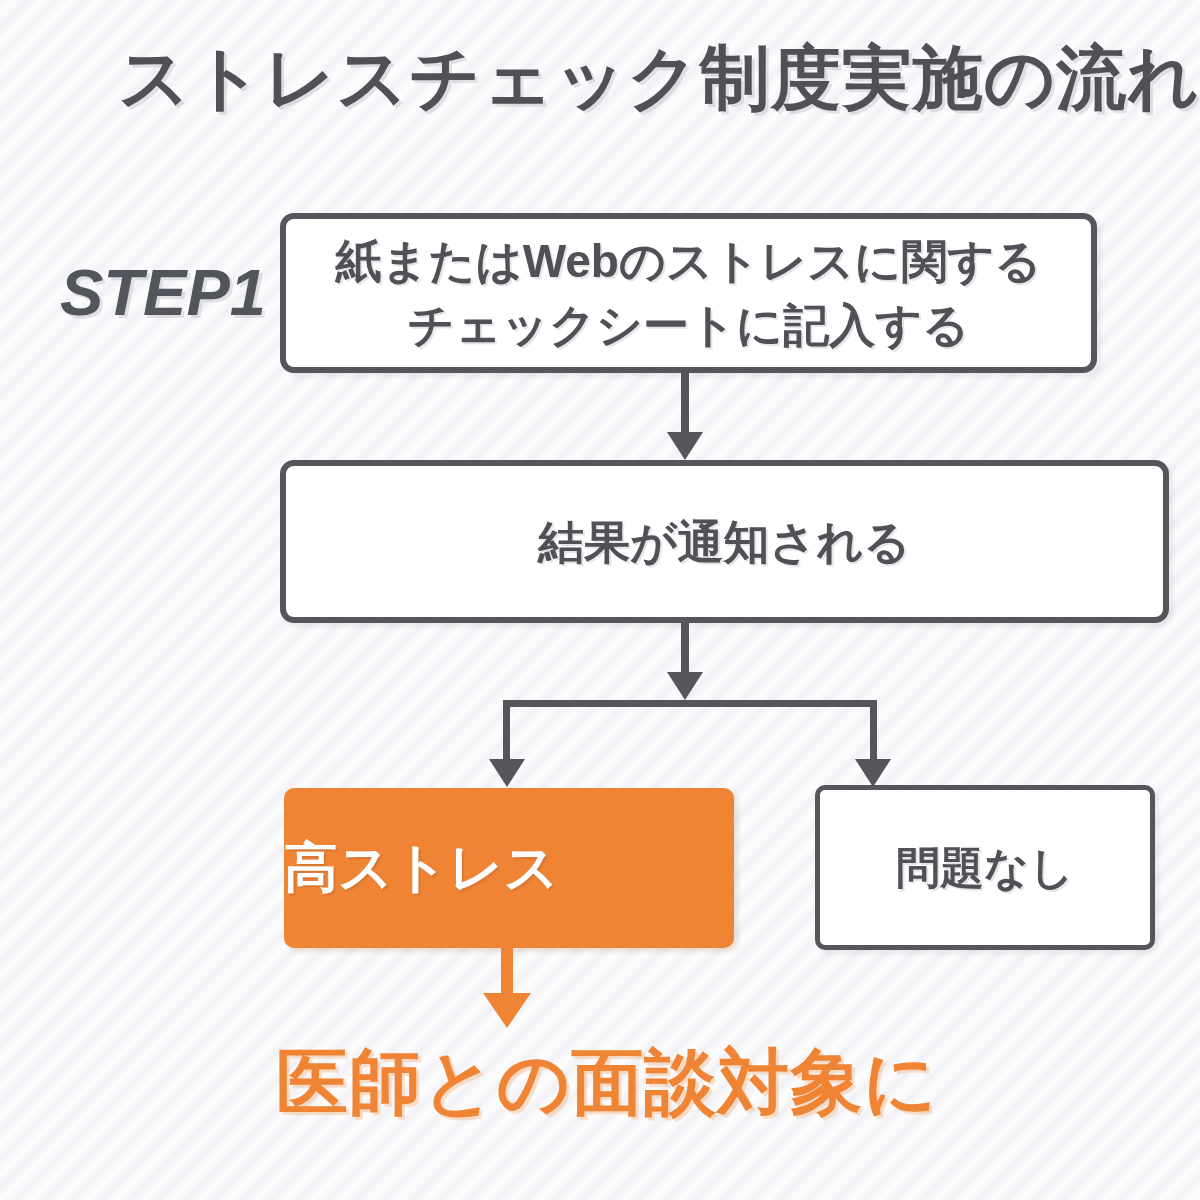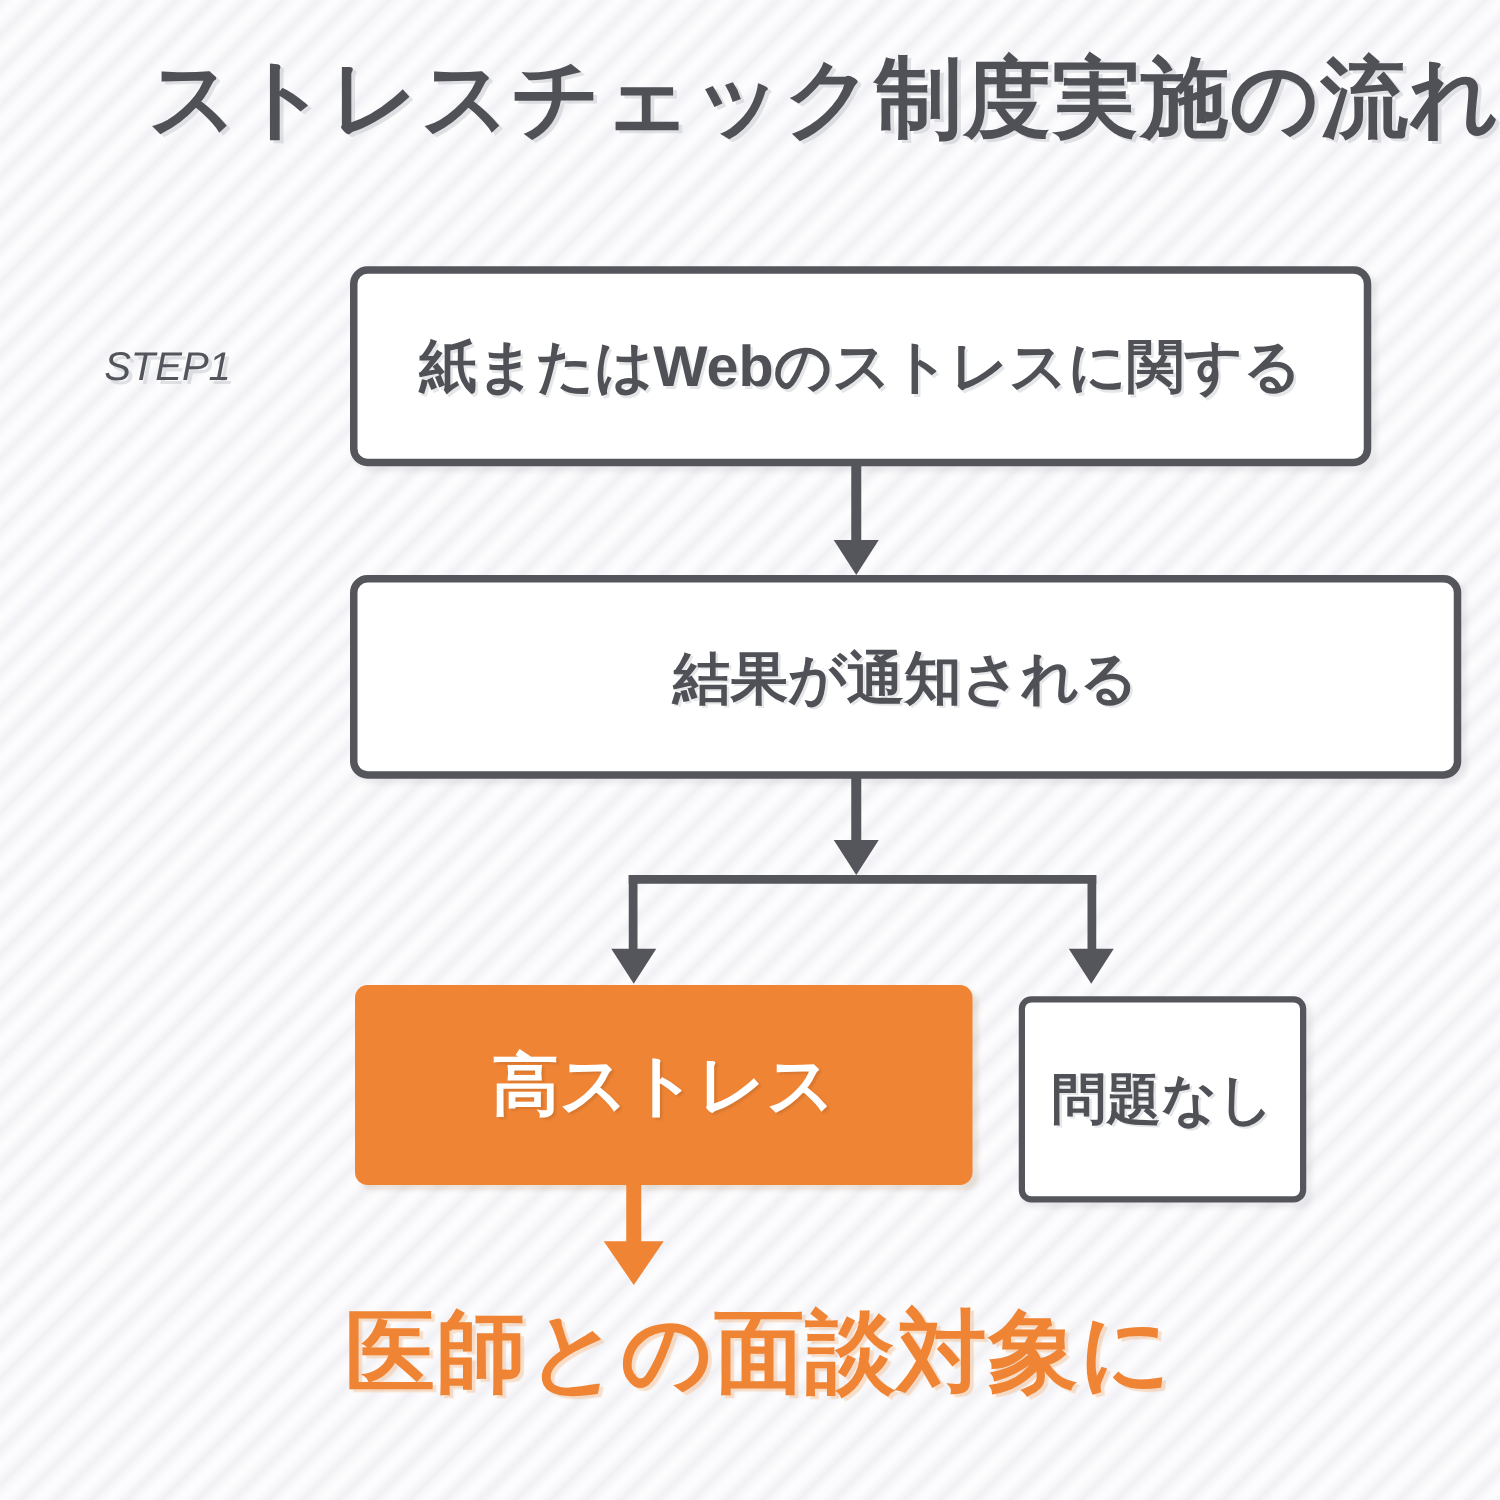--- a/index.html
+++ b/index.html
@@ -13,52 +13,52 @@
   }
   .abs{position:absolute;}
   .title{
     left:0;top:40px;width:1200px;
     text-align:right;
     font-size:70px;line-height:76px;font-weight:800;
     color:#4f5157;letter-spacing:1px;
     text-shadow:3px 3px 0 rgba(190,192,198,0.45);
   }
   .step-label{
-    left:48px;width:172px;text-align:center;
-    font-size:32px;line-height:50px;font-weight:400;font-style:italic;
+    left:60px;width:172px;text-align:center;
+    font-size:65px;line-height:50px;font-weight:700;font-style:italic;
     color:#53555c;
     text-shadow:3px 3px 0 rgba(190,192,198,0.45);
   }
   .flow-box{
     box-sizing:border-box;
     background:#ffffff;
     border:6px solid #54565c;border-radius:14px;
     display:flex;flex-direction:column;align-items:center;justify-content:center;
     box-shadow:4px 4px 4px rgba(120,122,130,0.12);
   }
   .flow-box .line{
     font-size:46px;line-height:64px;font-weight:700;color:#4f5157;
     text-shadow:2px 2px 0 rgba(190,192,198,0.4);
     white-space:nowrap;
   }
   .box-step1{left:280px;top:213px;width:817px;height:160px;}
   .box-step2{left:280px;top:460px;width:889px;height:163px;}
   .box-highlight{
-    left:284px;top:788px;width:494px;height:160px;
+    left:284px;top:788px;width:450px;height:160px;
     background:#ef8435;border:none;border-radius:10px;
-    display:flex;align-items:center;justify-content:center;
+    display:flex;align-items:center;
     box-shadow:4px 4px 4px rgba(160,110,60,0.18);
   }
   .box-highlight .line{
     font-size:54px;font-weight:700;color:#ffffff;
     text-shadow:2px 2px 2px rgba(0,0,0,0.10);
   }
   .box-plain{
-    left:815px;top:785px;width:230px;height:165px;
-    border-width:5px;border-radius:10px;margin-top:12px;
+    left:815px;top:785px;width:340px;height:165px;
+    border-width:5px;border-radius:10px;
   }
   .box-plain .line{font-size:44px;}
   .stem{background:#54565c;}
   .head{
     width:0;height:0;
     border-left:18px solid transparent;
     border-right:18px solid transparent;
     border-top:28px solid #54565c;
   }
   .stem.orange{background:#ef8435;}
@@ -78,20 +78,21 @@
 </head>
 <body>
 
 <div class="canvas">
 
   <div class="abs title">ストレスチェック制度実施の流れ</div>
 
   <div class="abs step-label" style="top:268px;">STEP1</div>
   <div class="abs flow-box box-step1">
     <div class="line">紙またはWebのストレスに関する</div>
+    <div class="line">チェックシートに記入する</div>
   </div>
 
   <div class="abs stem" style="left:681px;top:371px;width:8px;height:62px;"></div>
   <div class="abs head" style="left:667px;top:432px;"></div>
 
   <div class="abs flow-box box-step2">
     <div class="line">結果が通知される</div>
   </div>
 
   <div class="abs stem" style="left:681px;top:621px;width:8px;height:53px;"></div>

